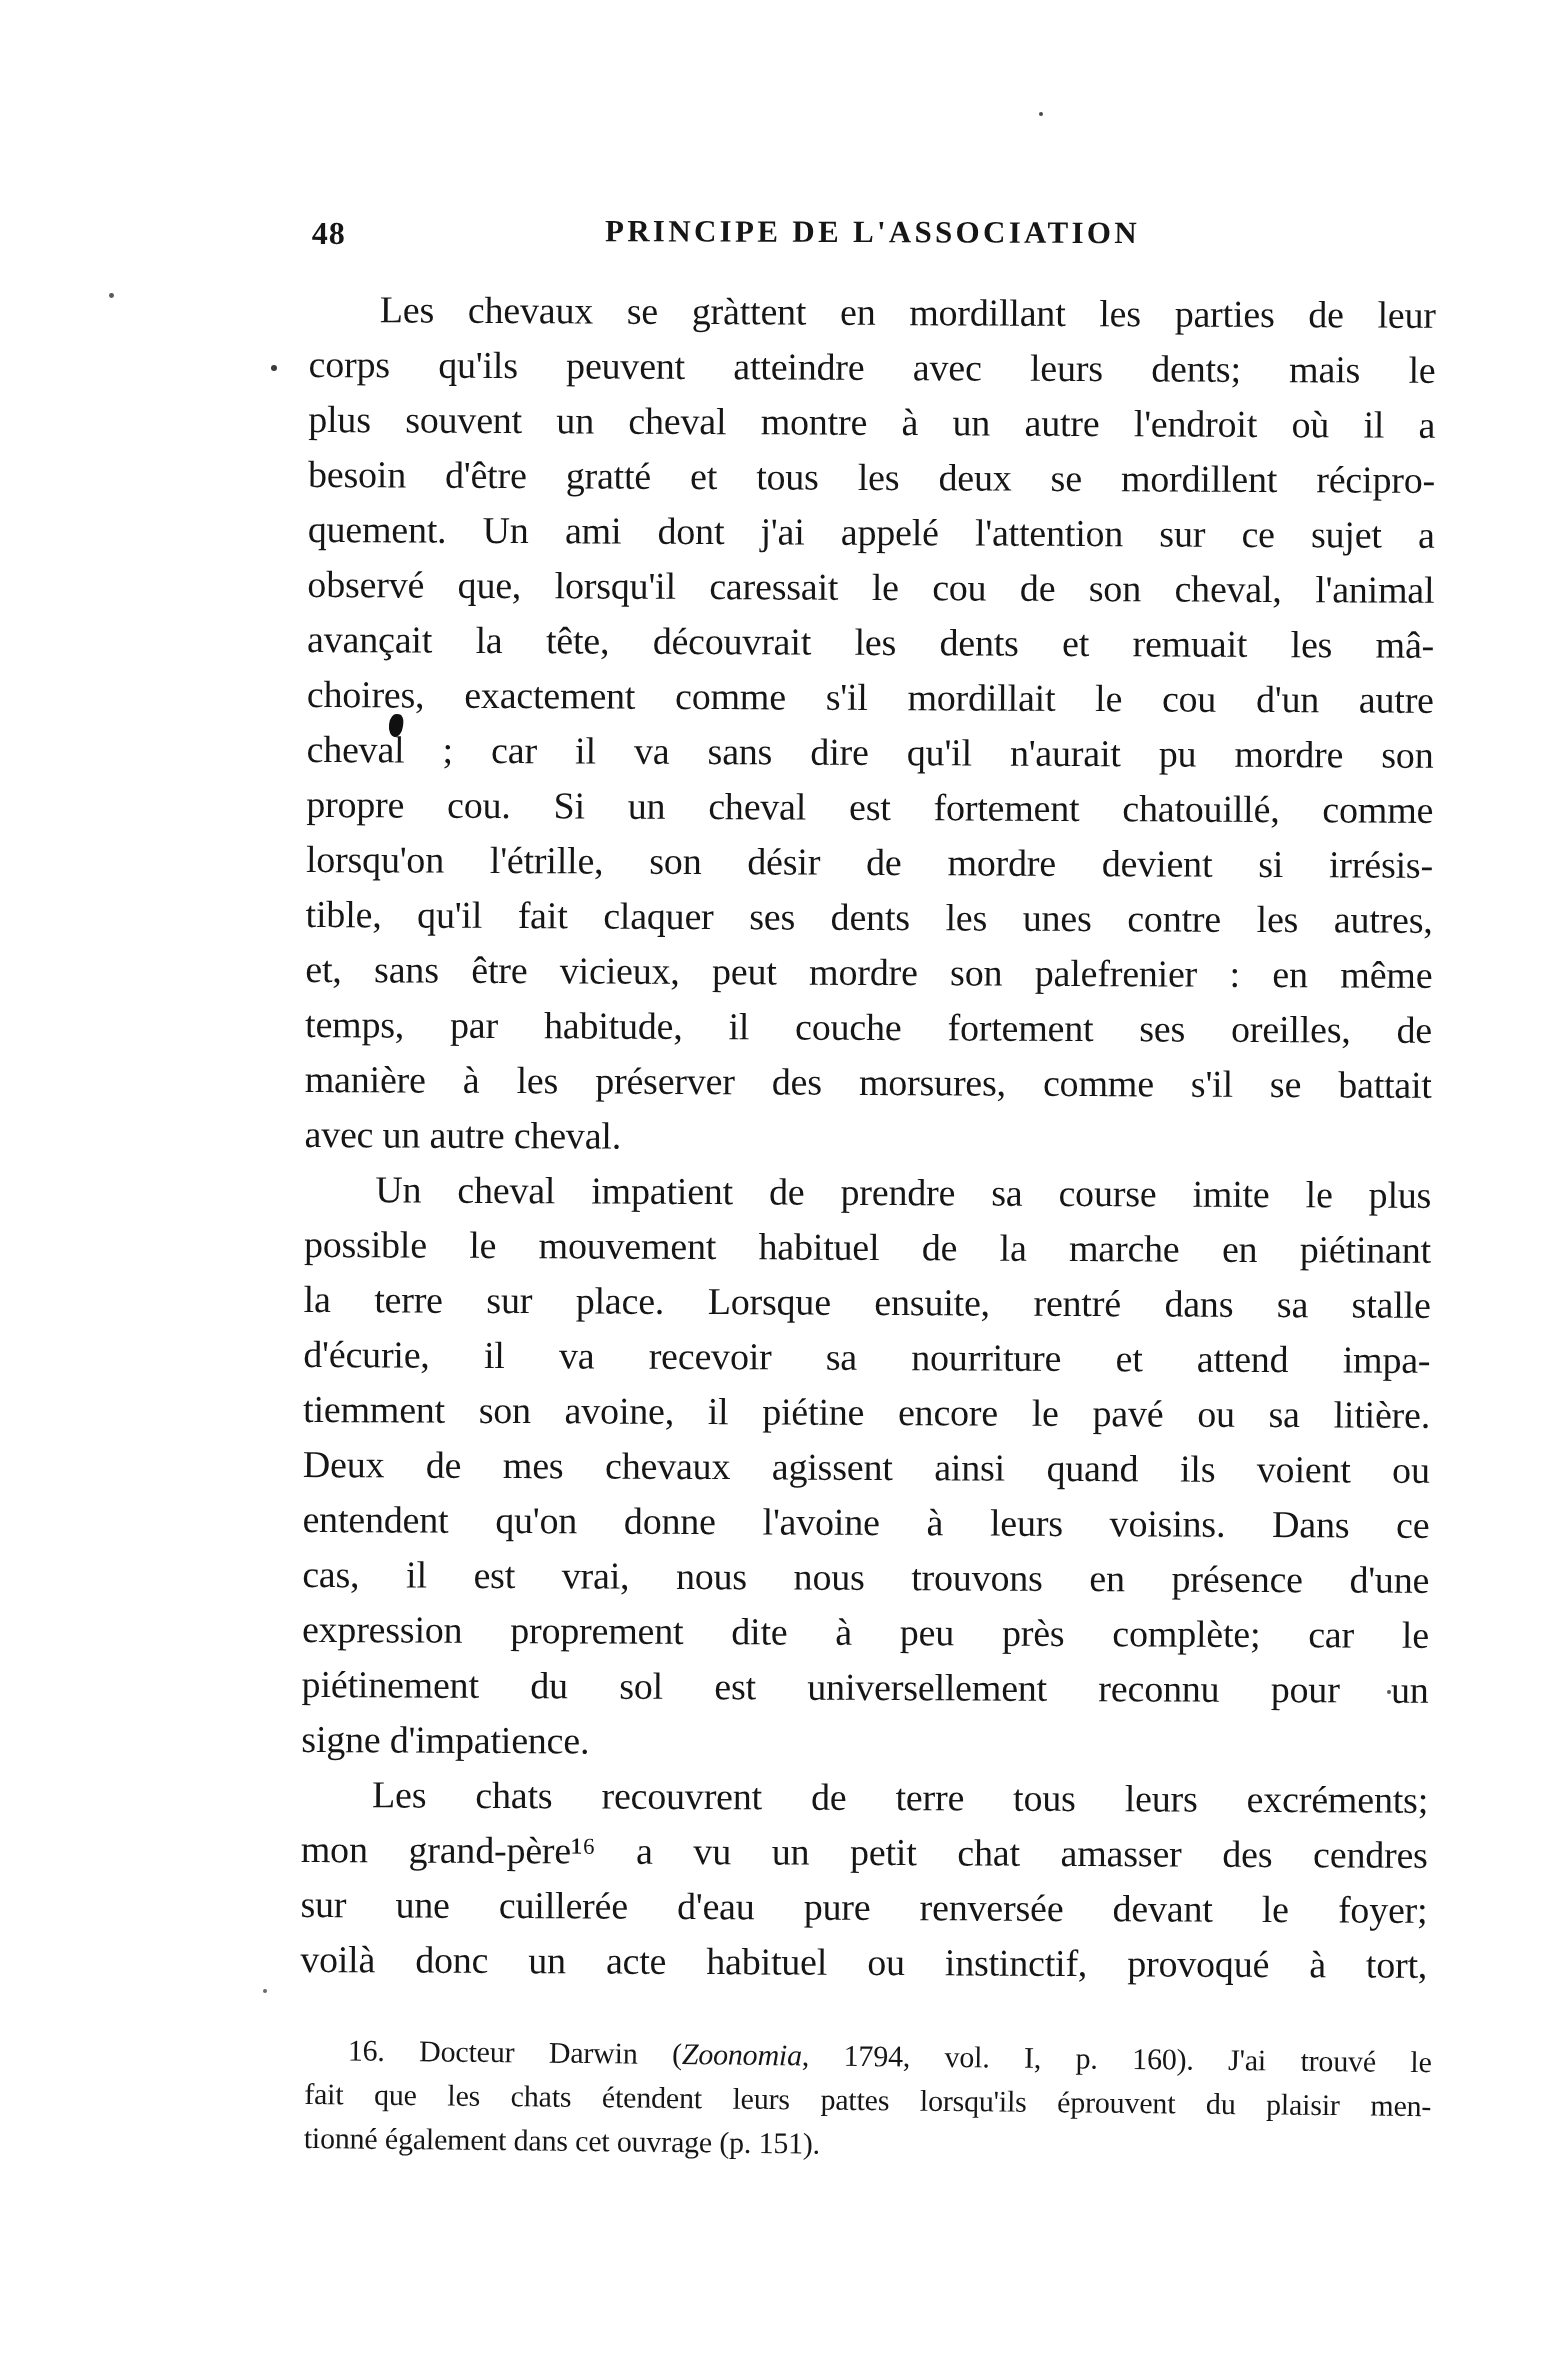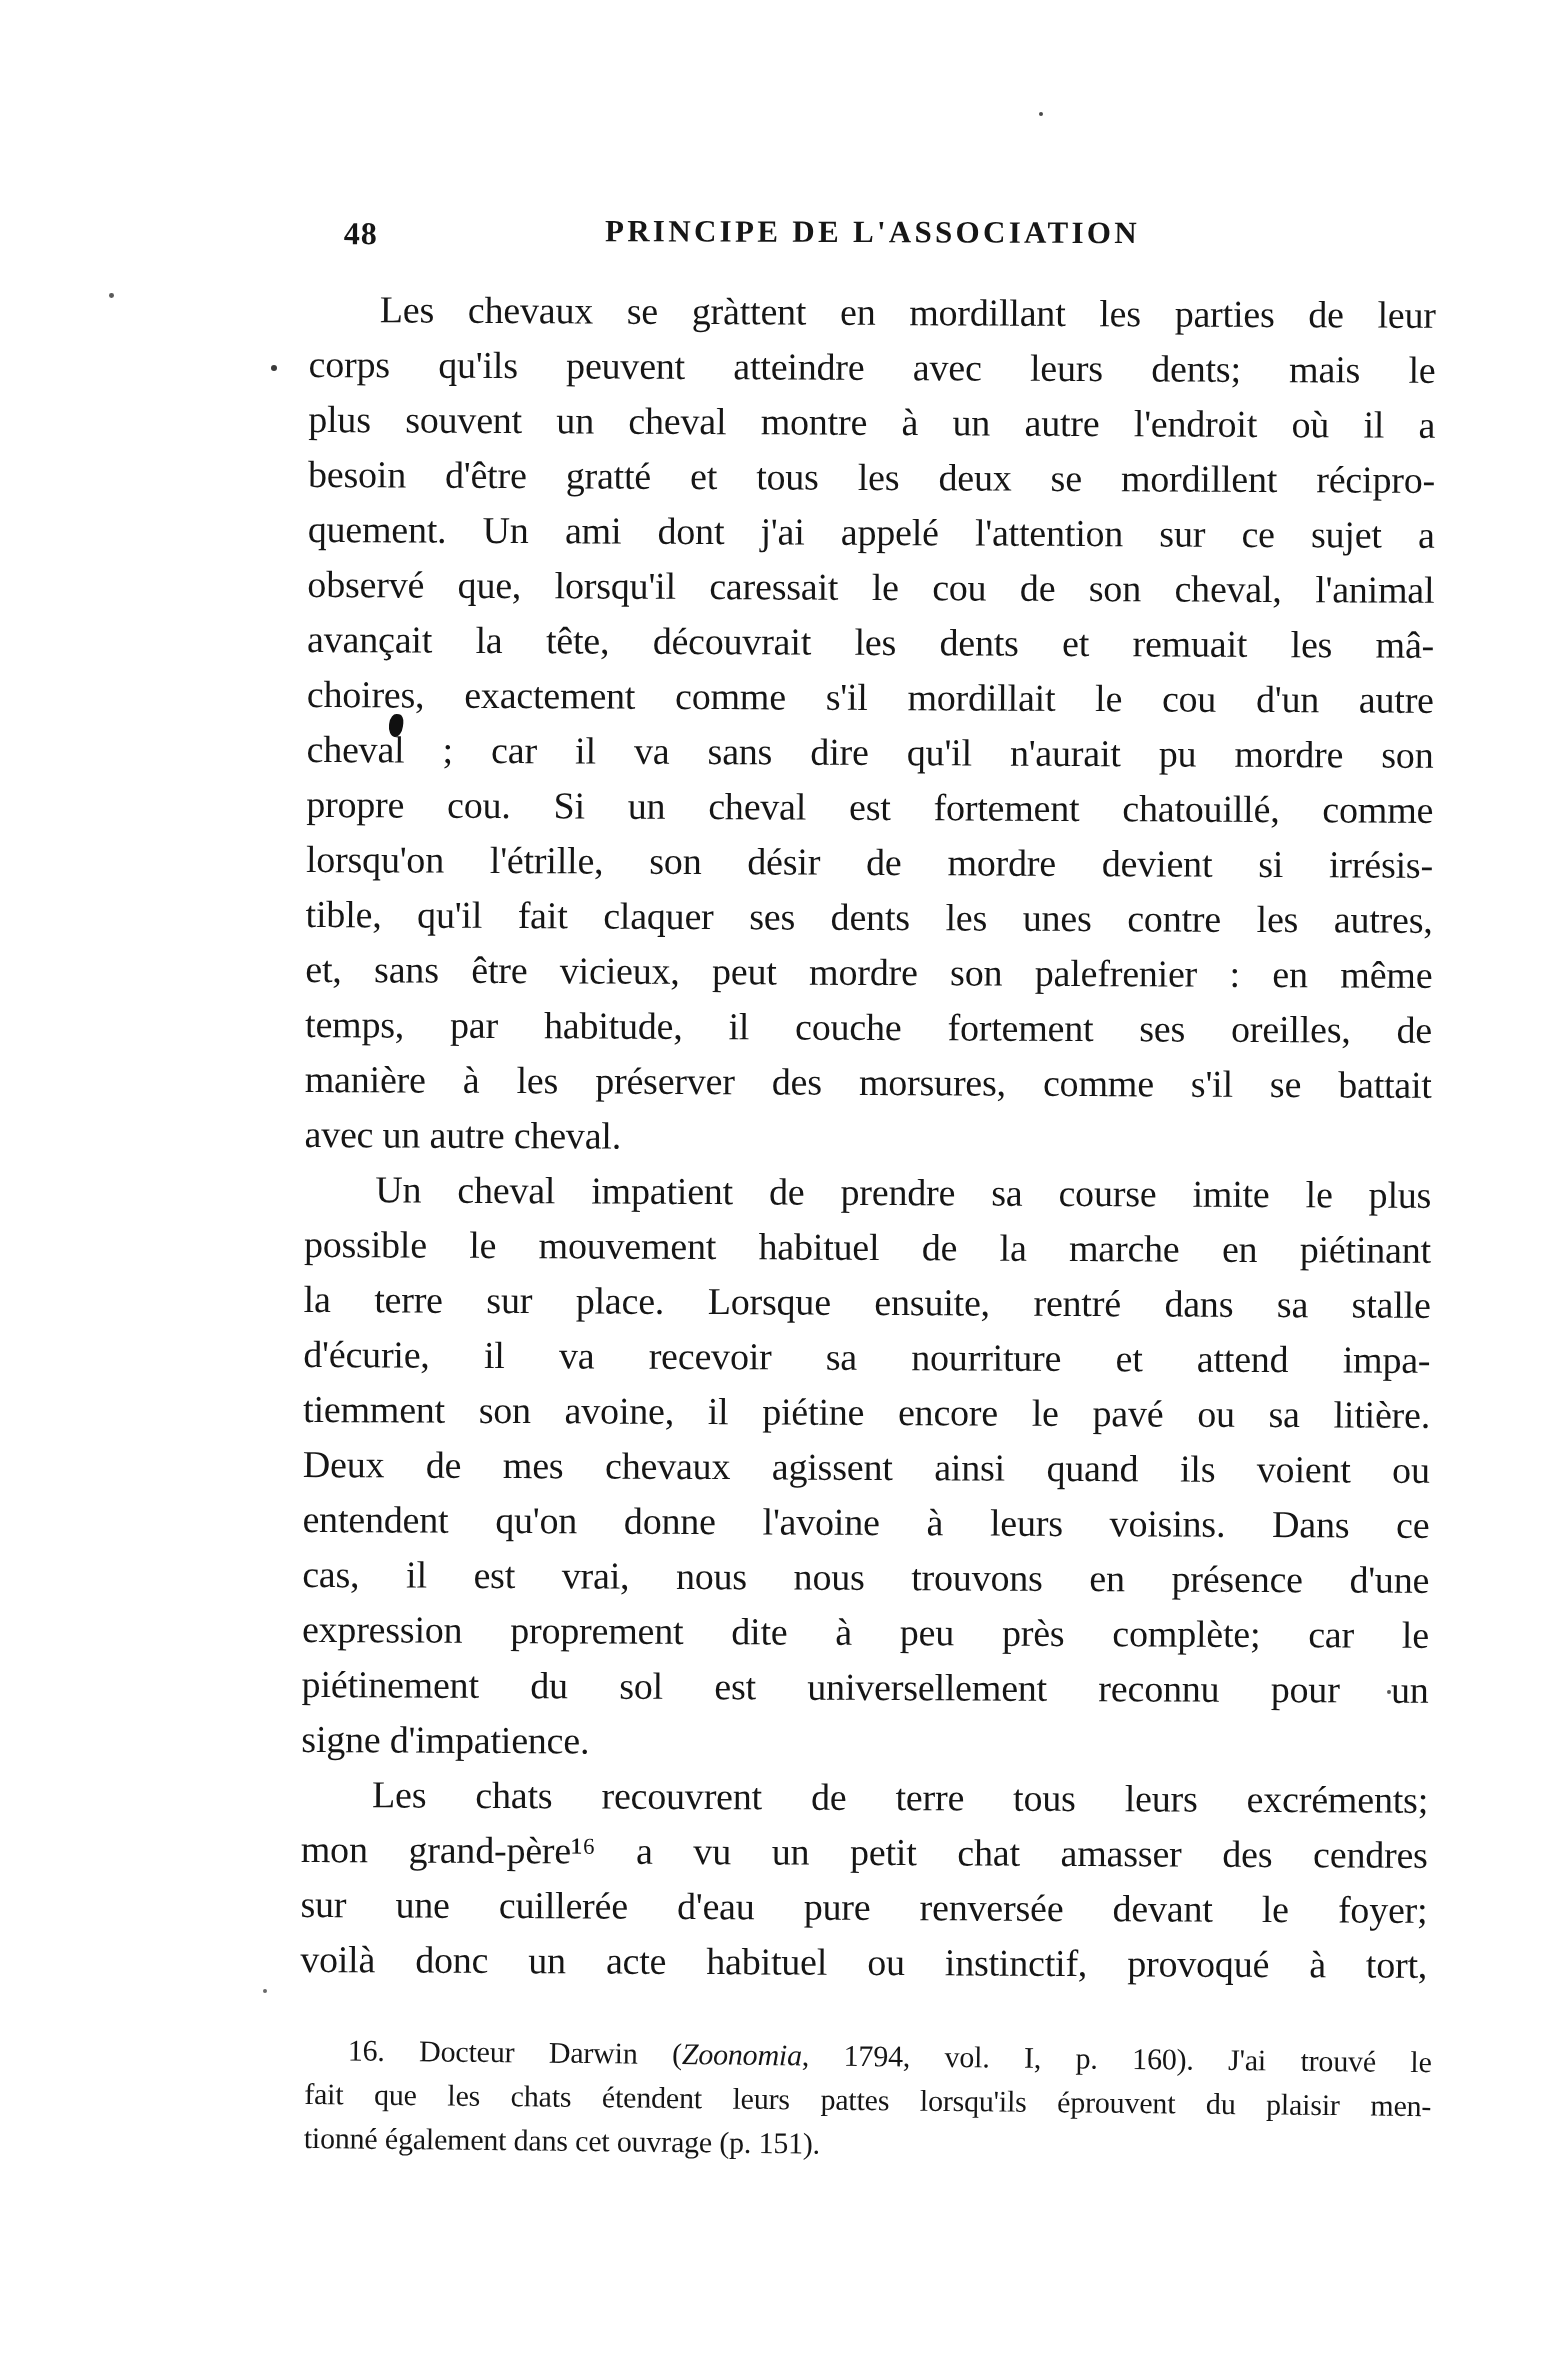--- a/index.html
+++ b/index.html
@@ -15,21 +15,21 @@
 
   
   .running-head {
     position: absolute;
     top: 212px; left: 309px; width: 1127px;
     transform: rotate(0.22deg);
     transform-origin: 0 0;
   }
   .page-num {
     position: absolute; left: 2.9px; top: 2.9px;
-    font-size: 32px; font-weight: bold; letter-spacing: 1px; margin-left: 32px;
+    font-size: 32px; font-weight: bold; letter-spacing: 1px;
   }
   .head-title {
     display: block; text-align: center;
     font-size: 31px; font-weight: bold; letter-spacing: 3.3px;
   }
 
   
   .body-text {
     position: absolute;
     top: 282px; left: 309px; width: 1127px;

